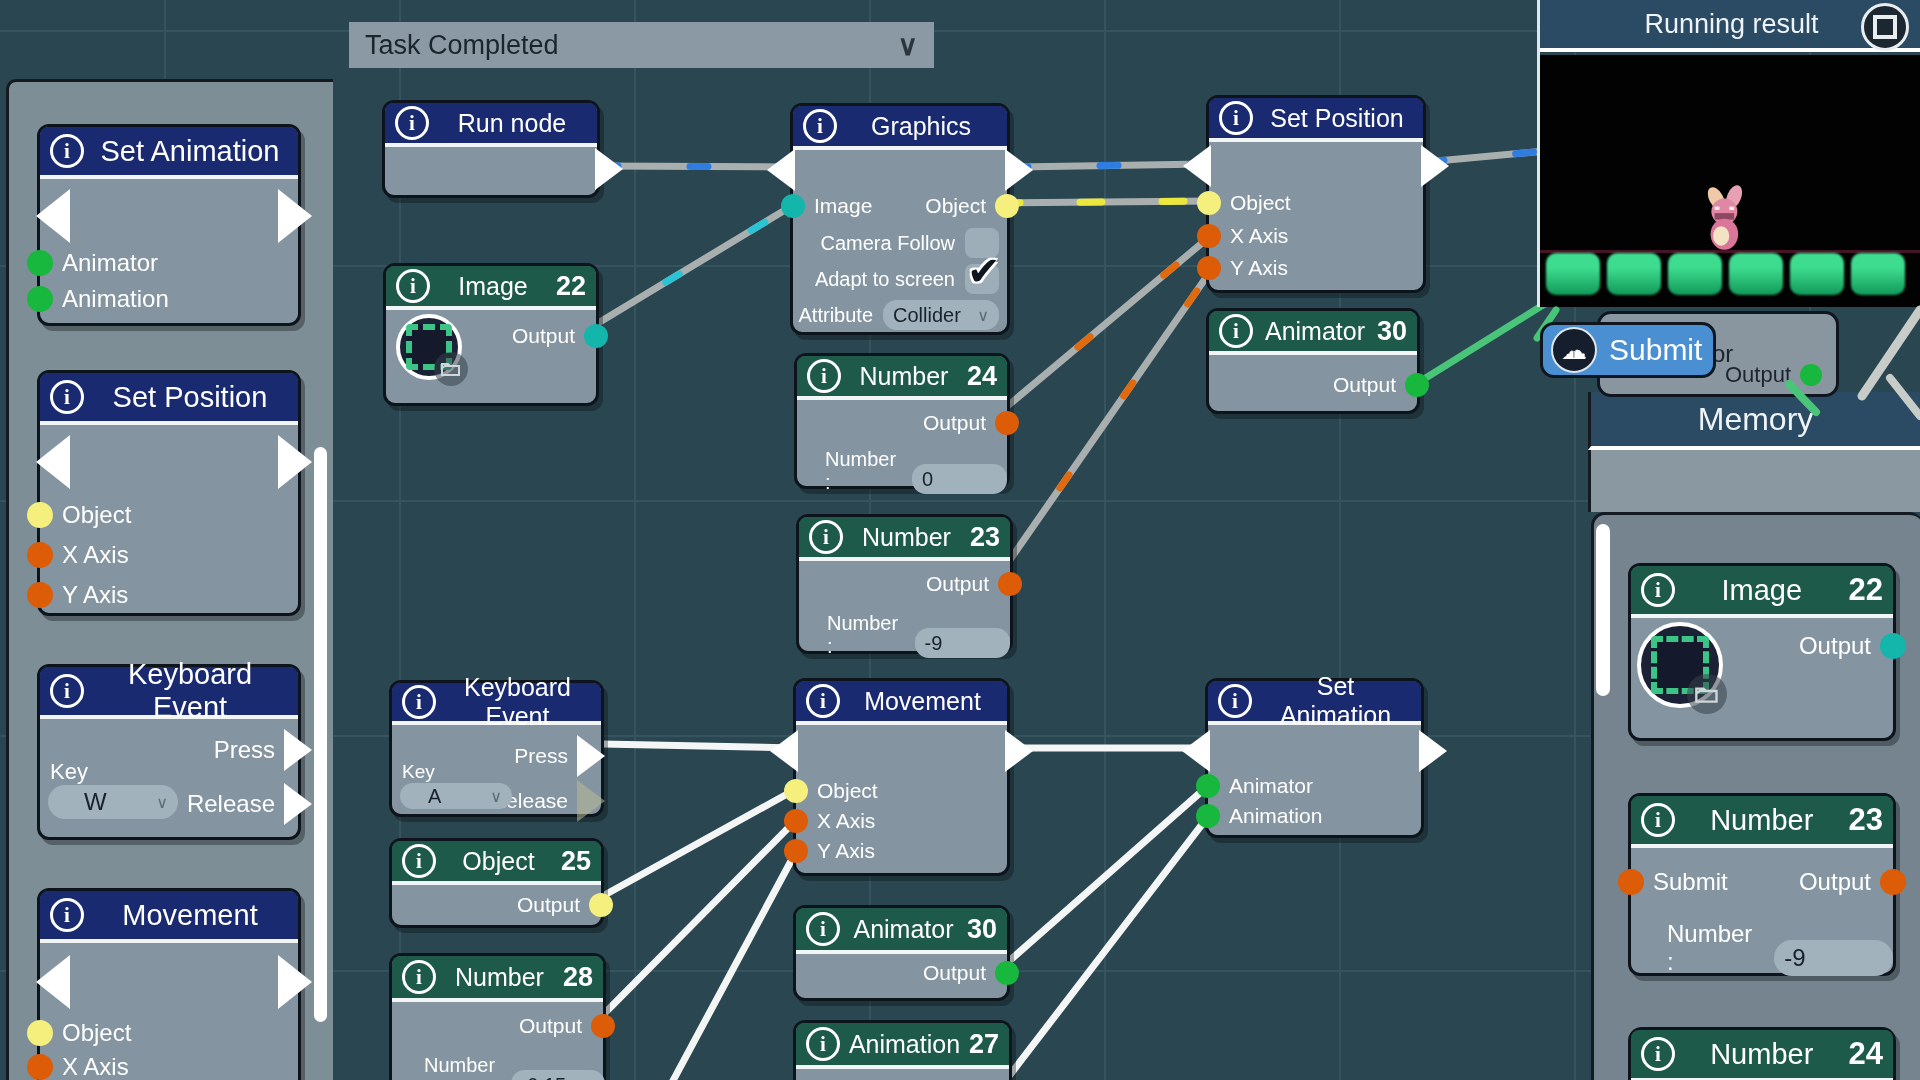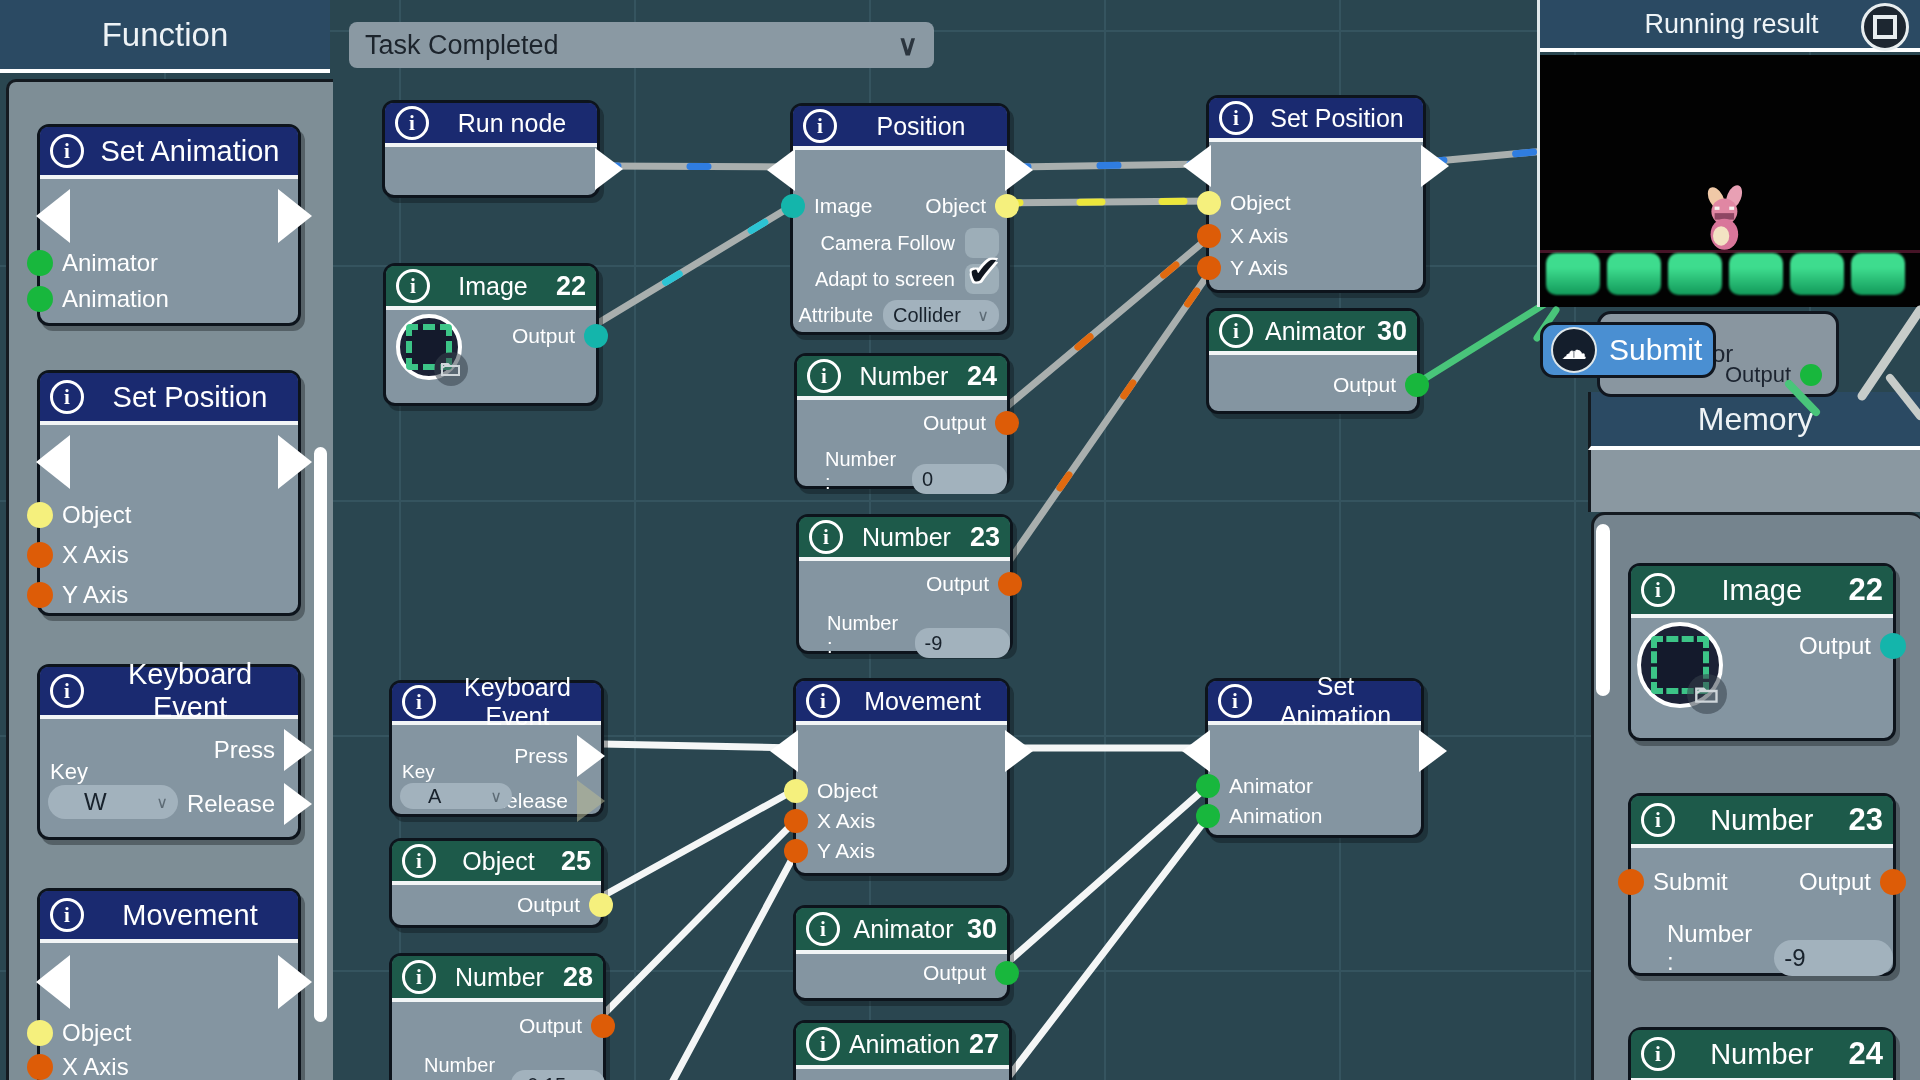--- a/index.html
+++ b/index.html
@@ -89,21 +89,21 @@
       <path d="M592,902 L798,788" stroke="#f4f6f6" stroke-width="7"></path>
       <path d="M595,1023 L798,818" stroke="#f4f6f6" stroke-width="7"></path>
       <path d="M668,1090 L798,848" stroke="#f4f6f6" stroke-width="7"></path>
       <path d="M999,970 L1210,784" stroke="#f4f6f6" stroke-width="7"></path>
       <path d="M1003,1084 L1210,814" stroke="#f4f6f6" stroke-width="7"></path>
 
       <path d="M1416,384 L1580,282" stroke="#49c57a" stroke-width="7"></path>
     </g>
   </svg>
 
-  <div class="abs" style="left:349px;top:22px;width:553px;height:46px;background:#8a99a3;border-radius:8px;
+  <div class="abs" style="left:349px;top:22px;width:553px;height:46px;background:#8a99a3;border-radius:0;
               display:flex;align-items:center;padding:0 16px;z-index:3;">
     <span style="font-size:27px;color:#1c242c;">Task Completed</span>
     <span class="chev" style="margin-left:auto;color:#2b353e;font-size:28px;font-weight:bold;">∨</span>
   </div>
 
   <div class="node" style="left:382px;top:100px;width:212px;height:92px;">
     <div class="hdr blue">
       <span class="info">i</span>
       <span class="ttl">Run node</span>
     </div>
@@ -126,21 +126,21 @@
     <div class="fold" style="left:48px;top:86px;width:34px;height:34px;">
       <svg width="20" height="16" viewBox="0 0 20 16">
           <path d="M1 3 h6 l2 2 h9 v9 h-17 z M1 7 l3 -2 h15" fill="none" stroke="#cfd6da" stroke-width="2"></path>
         </svg>
     </div>
   </div>
 
   <div class="node" style="left:790px;top:103px;width:214px;height:226px;">
     <div class="hdr blue">
       <span class="info">i</span>
-      <span class="ttl">Position</span>
+      <span class="ttl">Graphics</span>
     </div>
     <div class="tri in" style="left:-26px;top:43px;"></div>
     <div class="tri out" style="right:-26px;top:43px;"></div>
     <div class="prow" style="left:-12px;top:88px;">
       <span class="port teal"></span>
       <span>Image</span>
     </div>
     <div class="prow r" style="right:-12px;top:88px;">
       <span class="port yellow"></span>
       <span>Object</span>
@@ -335,23 +335,20 @@
       <span class="port green"></span>
       <span>Animator</span>
     </div>
     <div class="prow" style="left:-12px;top:123px;">
       <span class="port green"></span>
       <span>Animation</span>
     </div>
   </div>
 
   <div class="abs" style="left:0;top:0;width:330px;height:1080px;z-index:5;">
-    <div class="panelhdr" style="height:69px;border-bottom:4px solid #fff;">
-      <span style="font-size:33px;">Function</span>
-    </div>
     <div class="abs" style="left:6px;top:79px;width:324px;height:1001px;background:#7e8e96;
                 border:3px solid #141a20;border-right:none;border-radius:10px 0 0 0;overflow:hidden;">
 
       <div class="node big" style="left:28px;top:42px;width:258px;height:196px;">
         <div class="hdr blue">
           <span class="info">i</span>
           <span class="ttl">Set Animation</span>
         </div>
         <div class="tri big in" style="left:-4px;top:62px;border-color:transparent #fff transparent transparent;"></div>
         <div class="tri big out" style="right:-14px;top:62px;"></div>

